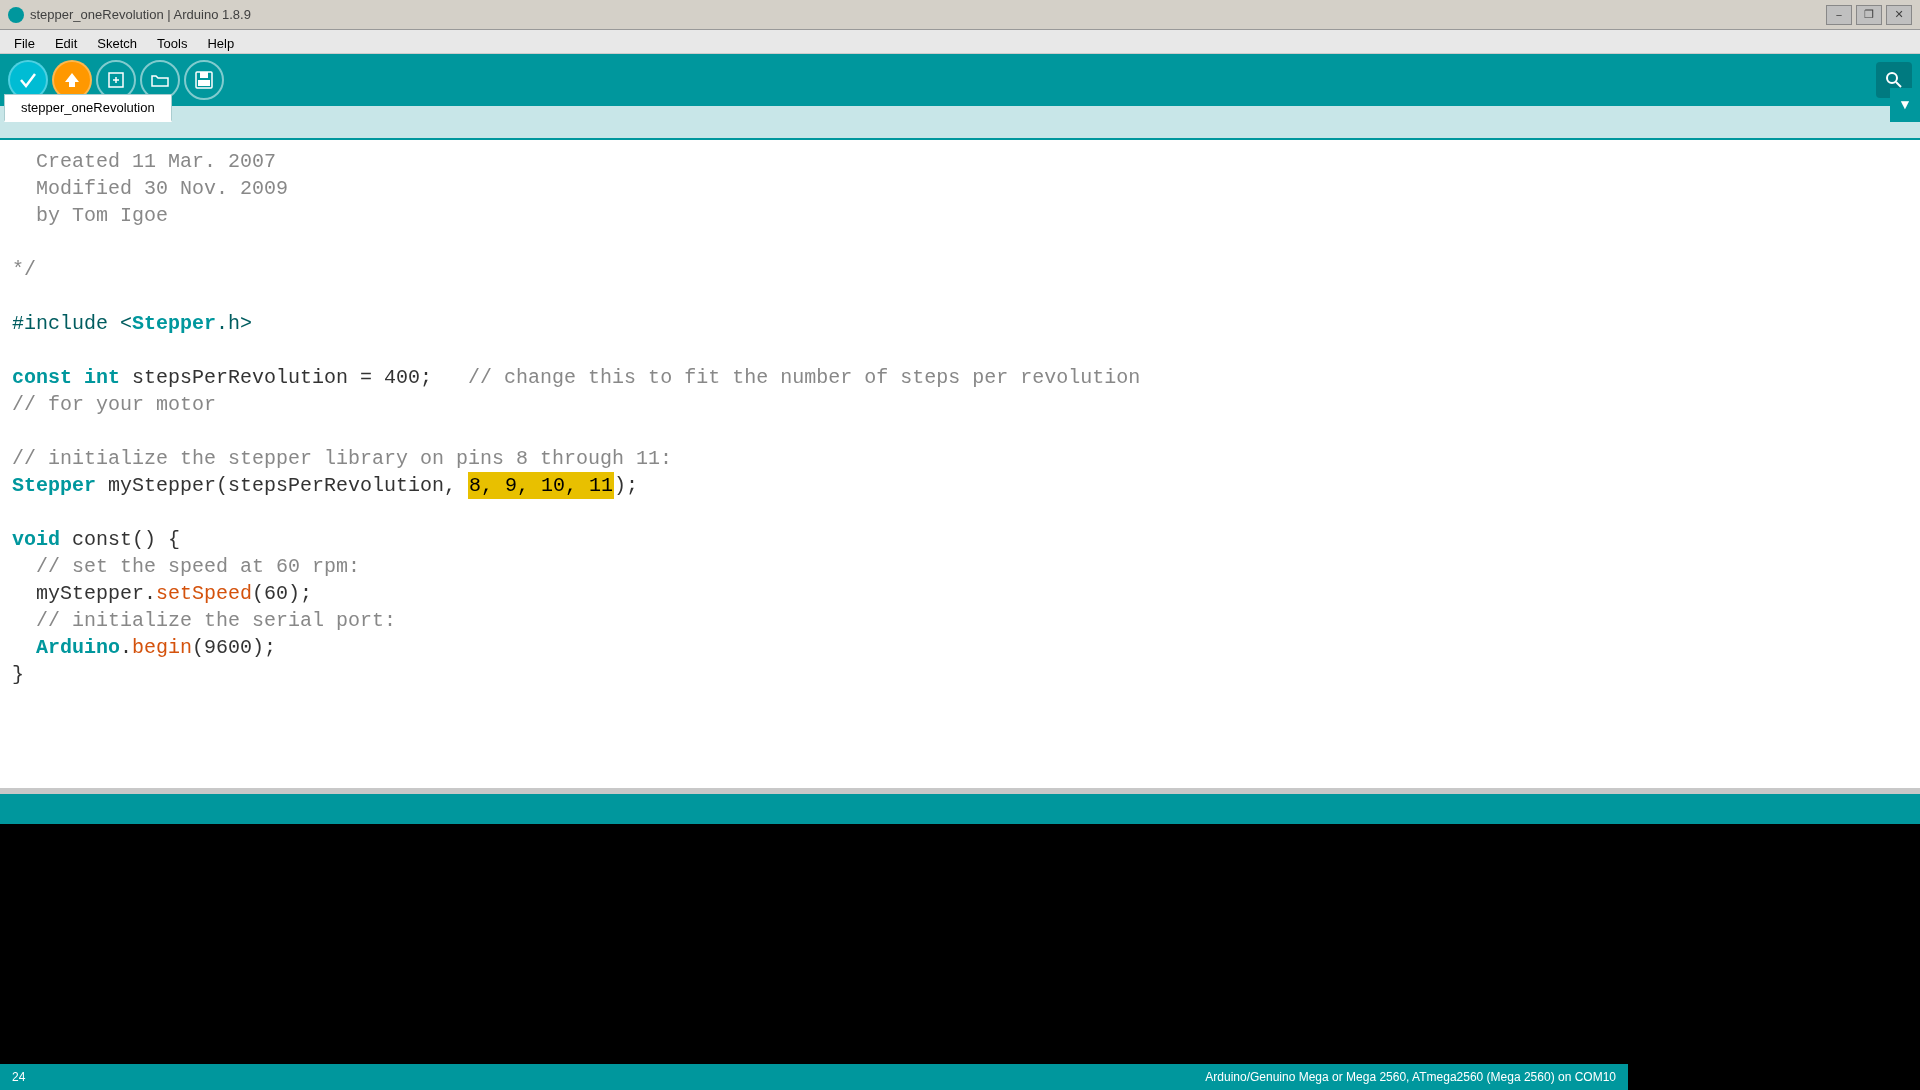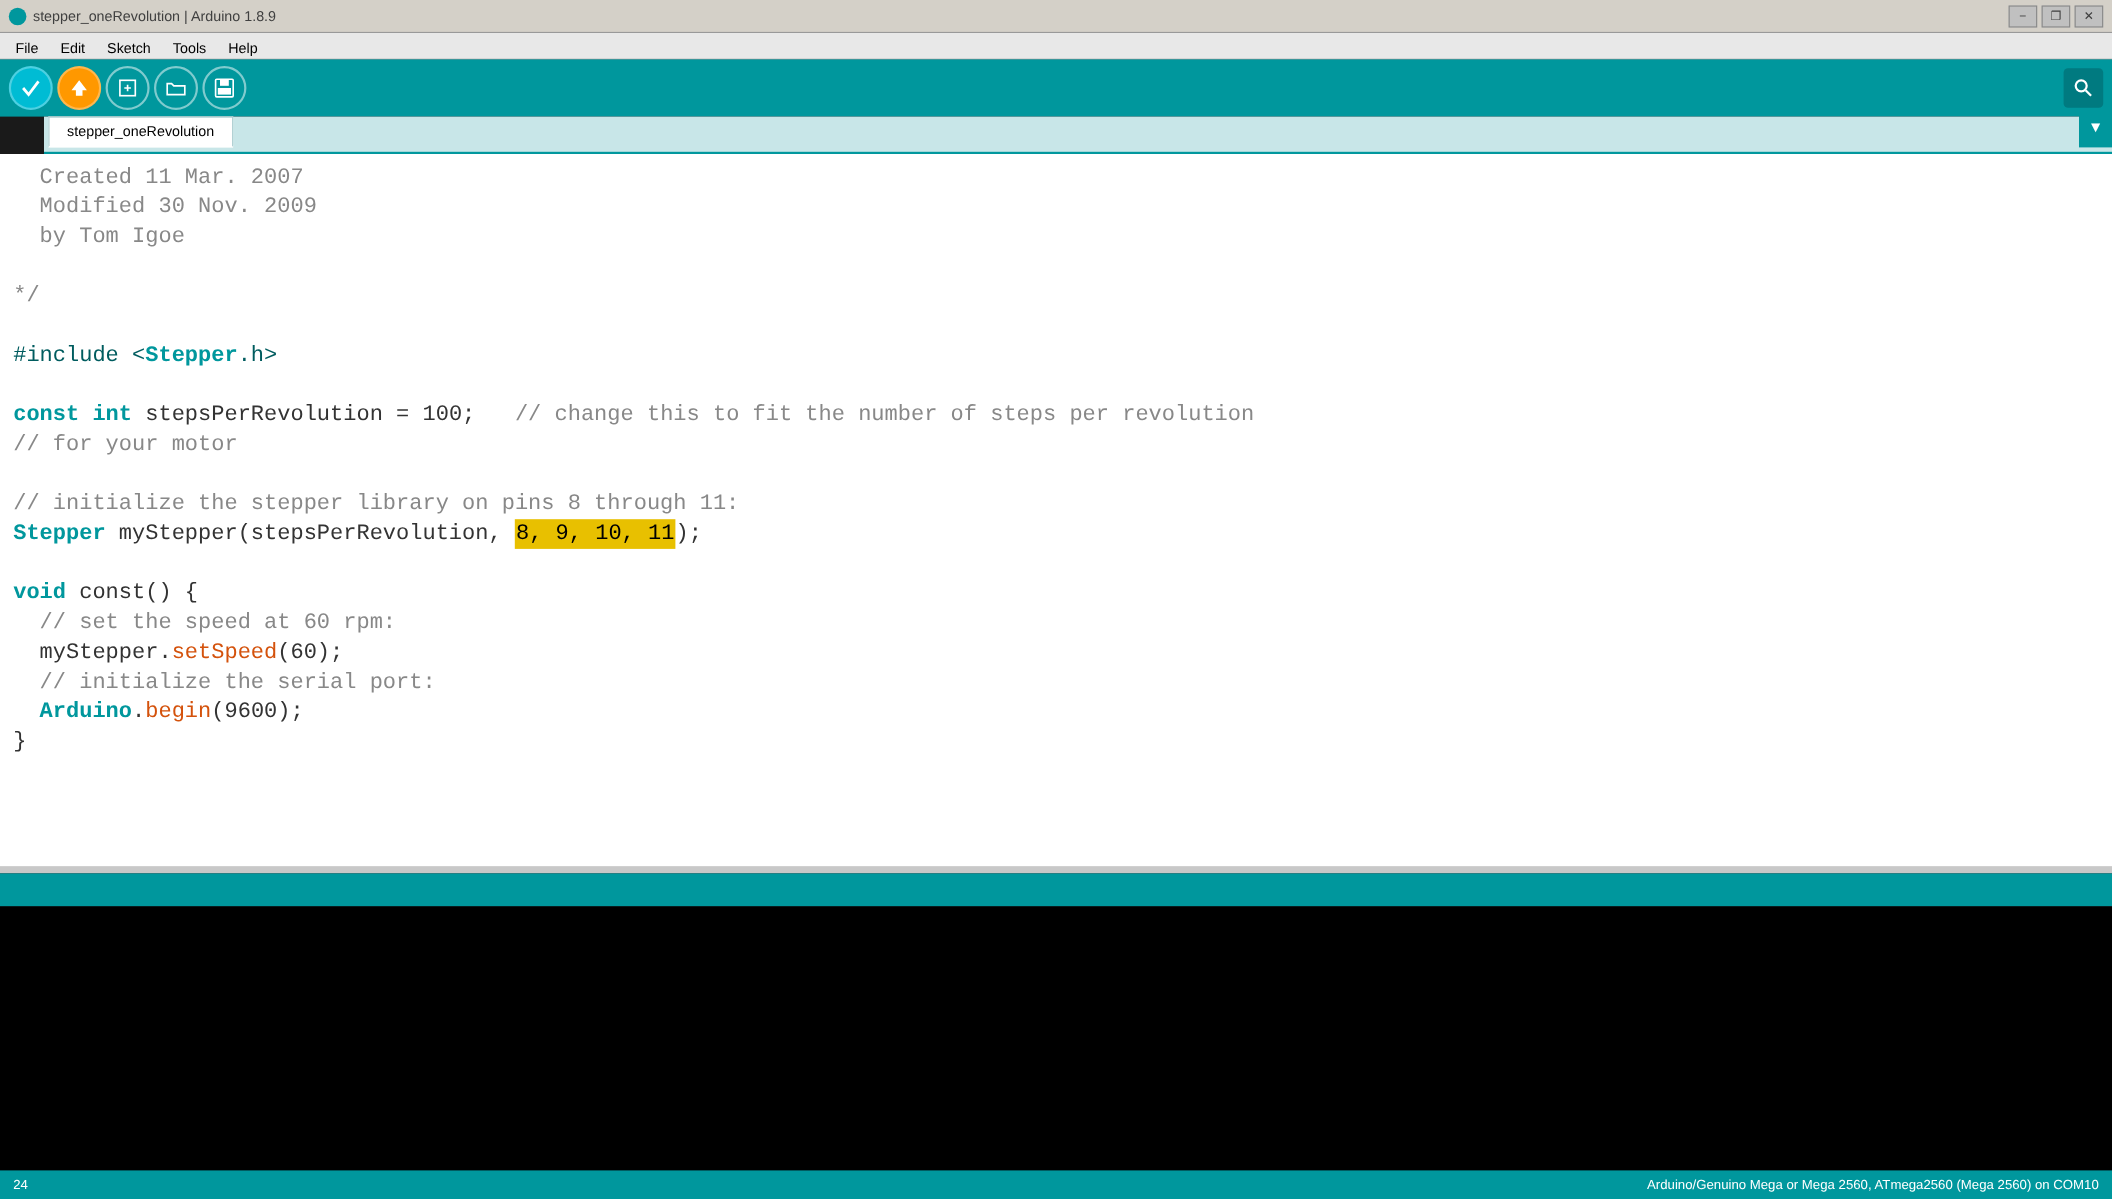--- a/index.html
+++ b/index.html
@@ -84,23 +84,22 @@
       color: white;
       font-size: 16px;
     }
 
     
     #tab-bar {
       background: #c8e6e8;
       height: 34px;
       display: flex;
       align-items: flex-end;
-      padding: 0 0 4px 4px;
+      padding: 0 0 16px 4px;
       border-bottom: 2px solid #00979d;
-      margin-left: 40px;
     }
     .tab {
       background: #e8f4f5;
       border: 1px solid #aacdd0;
       border-bottom: none;
       padding: 4px 16px;
       font-family: Arial, sans-serif;
       font-size: 13px;
       cursor: pointer;
       display: flex; align-items: center; gap: 8px;
@@ -162,21 +161,21 @@
       height: 26px;
       display: flex;
       align-items: center;
       justify-content: space-between;
       padding: 0 12px;
       font-family: Arial, sans-serif;
       font-size: 12px;
       color: white;
       position: absolute;
       bottom: 0;
-      width: 1920px;
+      width: 1628px;
     }
 
     .code-line { display: flex; align-items: baseline; min-height: 27px; white-space: pre; }
     .line-empty { height: 27px; }
   </style>
 </head>
 <body>
 
 <div id="title-bar">
   <div id="title-bar-left">
@@ -256,21 +255,21 @@
   <div class="line-empty"></div>
   <div class="code-line">
     <span class="comment">*/</span>
   </div>
   <div class="line-empty"></div>
   <div class="code-line">
     <span class="preprocessor">#include &lt;</span><span class="keyword">Stepper</span><span class="preprocessor">.h&gt;</span>
   </div>
   <div class="line-empty"></div>
   <div class="code-line">
-    <span class="keyword">const int</span><span class="normal"> stepsPerRevolution = 100;   </span><span class="comment">// change this to fit the number of steps per revolution</span>
+    <span class="keyword">const int</span><span class="normal"> stepsPerRevolution = 400;   </span><span class="comment">// change this to fit the number of steps per revolution</span>
   </div>
   <div class="code-line">
     <span class="comment">// for your motor</span>
   </div>
   <div class="line-empty"></div>
   <div class="code-line">
     <span class="comment">// initialize the stepper library on pins 8 through 11:</span>
   </div>
   <div class="code-line">
     <span class="keyword">Stepper</span><span class="normal"> myStepper(stepsPerRevolution, </span><span class="highlight-yellow">8, 9, 10, 11</span><span class="normal">);</span>

